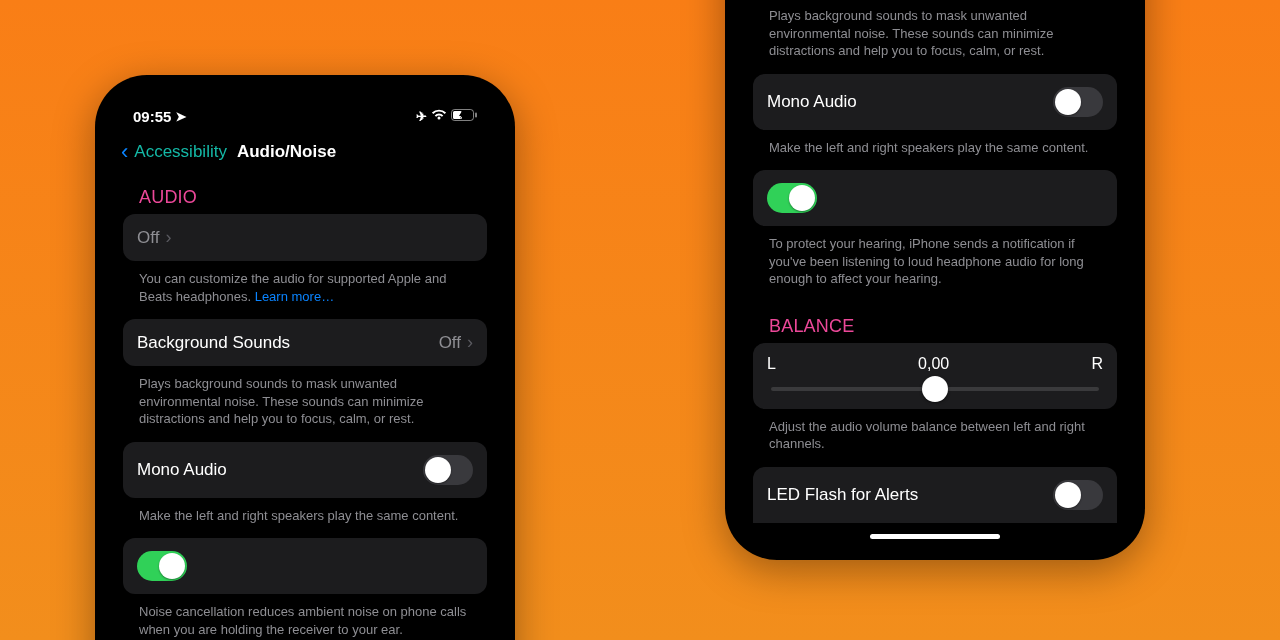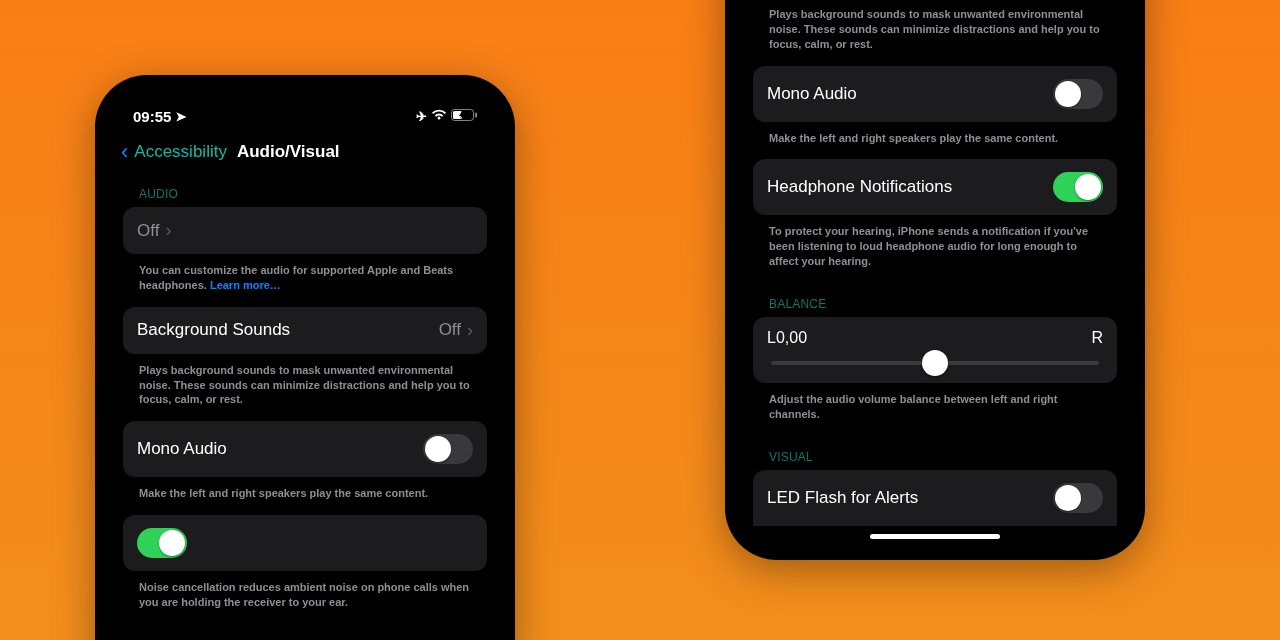--- a/index.html
+++ b/index.html
@@ -59,43 +59,42 @@
     align-items: center;
     padding: 8px 12px 10px 12px;
     gap: 6px;
   }
   .chevron-back { color: #0a84ff; font-size: 22px; font-weight: 300; line-height: 1; }
   .back-label { color: #14b8a6; font-size: 17px; }
   .nav-title { color: #fff; font-size: 17px; font-weight: 600; margin-left: 4px; }
   .content { padding: 0 14px; }
   .section-header {
     text-transform: uppercase;
-    color: #0f766e;
-    font-size: 12px;
+    color: #ec4899;
+    font-size: 18px;
     letter-spacing: 0.2px;
     padding: 14px 16px 6px 16px;
   }
   .cell {
     background: #1c1c1e;
     border-radius: 12px;
     padding: 13px 14px;
     display: flex;
     align-items: center;
     justify-content: space-between;
     margin-bottom: 6px;
   }
   .cell-label { font-size: 17px; color: #fff; }
   .cell-value { font-size: 17px; color: #8e8e93; display: flex; align-items: center; gap: 6px; }
   .chevron { color: #5a5a60; font-size: 18px; font-weight: 300; }
   .footer {
     color: #8e8e93;
-    font-size: 11px;
+    font-size: 13px;
     line-height: 1.35;
     padding: 3px 16px 14px 16px;
-    font-weight: bold;
   }
   .link { color: #0a84ff; }
   .toggle {
     width: 50px;
     height: 30px;
     border-radius: 15px;
     position: relative;
     flex: 0 0 auto;
   }
   .toggle.off { background: #39393d; }
@@ -118,21 +117,21 @@
     margin-bottom: 6px;
   }
   .balance-labels {
     display: flex;
     justify-content: space-between;
     align-items: center;
     font-size: 16px;
     color: #fff;
     margin-bottom: 14px;
   }
-  .balance-center { flex: 1; }
+  .balance-center { flex: 1; text-align: center; }
   .slider-track {
     height: 4px;
     background: #3a3a3c;
     border-radius: 2px;
     position: relative;
     margin: 0 4px;
   }
   .slider-thumb {
     position: absolute;
     top: 50%;
@@ -183,21 +182,21 @@
               <rect x="24" y="3.5" width="2" height="5" rx="1" fill="#fff" fill-opacity="0.5"></rect>
               <path d="M11 2l-3 5h2l-1 3 4-5h-2l1-3z" fill="#000"></path>
             </svg>
         </span>
       </div>
     </div>
 
     <div class="nav-bar">
       <span class="chevron-back">‹</span>
       <span class="back-label">Accessibility</span>
-      <span class="nav-title">Audio/Visual</span>
+      <span class="nav-title">Audio/Noise</span>
     </div>
 
     <div class="content">
       <div class="section-header">AUDIO</div>
 
       <div class="cell">
         <span class="cell-value">
           <span>Off</span>
           <span class="chevron">›</span>
         </span>
@@ -240,41 +239,39 @@
 
       <div class="cell">
         <span class="cell-label">Mono Audio</span>
         <span class="toggle off">
             <span class="knob"></span>
           </span>
       </div>
       <div class="footer">Make the left and right speakers play the same content.</div>
 
       <div class="cell">
-        <span class="cell-label">Headphone Notifications</span>
         <span class="toggle on">
             <span class="knob"></span>
           </span>
       </div>
       <div class="footer">To protect your hearing, iPhone sends a notification if you've been listening to loud headphone audio for long enough to affect your hearing.</div>
 
       <div class="section-header">BALANCE</div>
       <div class="balance-cell">
         <div class="balance-labels">
           <span>L</span>
           <span class="balance-center">0,00</span>
           <span>R</span>
         </div>
         <div class="slider-track">
           <div class="slider-thumb"></div>
         </div>
       </div>
       <div class="footer">Adjust the audio volume balance between left and right channels.</div>
 
-      <div class="section-header">VISUAL</div>
       <div class="cell edge">
         <span class="cell-label">LED Flash for Alerts</span>
         <span class="toggle off">
             <span class="knob"></span>
           </span>
       </div>
     </div>
     <div class="home-indicator"></div>
   </div>
 </div>

